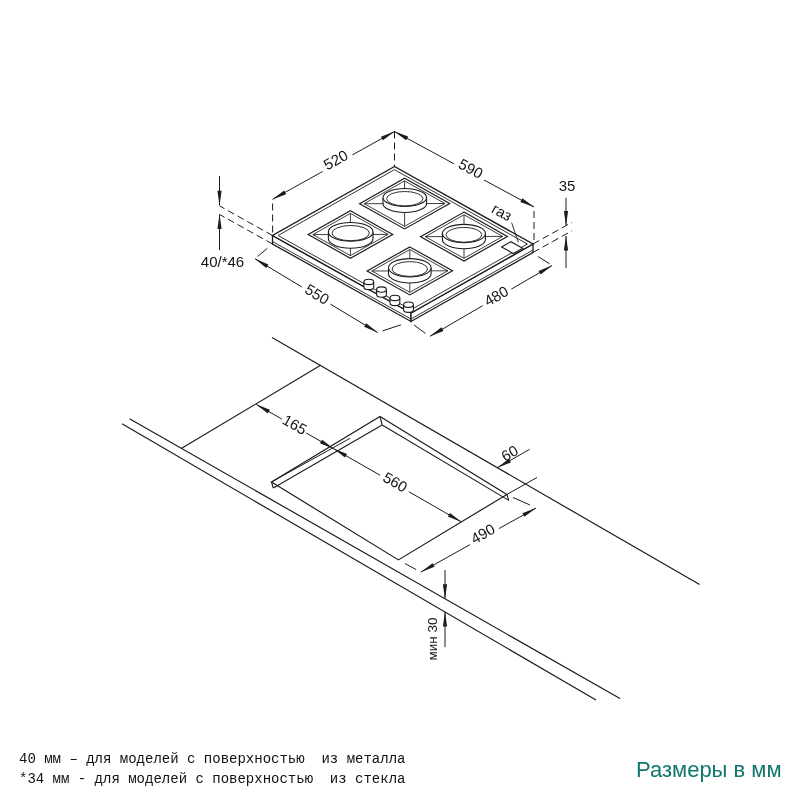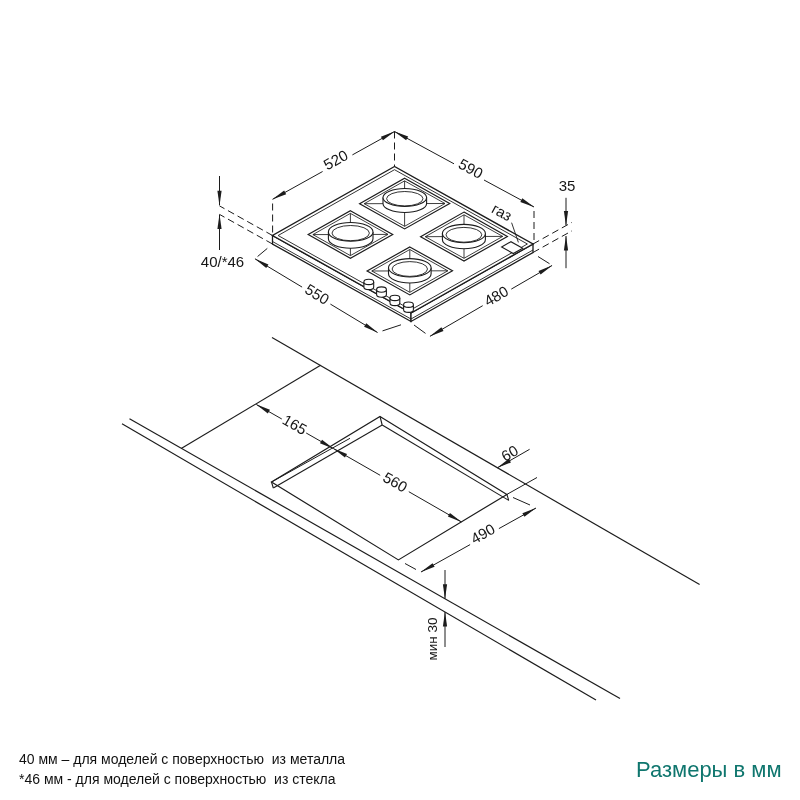--- a/index.html
+++ b/index.html
@@ -1,17 +1,17 @@
 <!DOCTYPE html>
 <html><head><meta charset="utf-8"><style>
 html,body{margin:0;padding:0;background:#fff;width:800px;height:800px;overflow:hidden}
 svg{display:block}
 text{font-family:"Liberation Sans",sans-serif;fill:#161616}
 text.d{font-size:15px}
-.note{position:absolute;left:19px;font-family:Liberation Sans, sans-serif;font-size:14px;color:#111;white-space:pre}
+.note{position:absolute;left:19px;font-family:Liberation Mono, monospace;font-size:14px;color:#111;white-space:pre}
 </style></head>
 <body>
 <svg width="800" height="800" viewBox="0 0 800 800">
 <defs>
 <marker id="ah" viewBox="0 0 16 6" refX="15.4" refY="3" markerWidth="16" markerHeight="6" orient="auto-start-reverse" markerUnits="userSpaceOnUse">
 <path d="M16,3 L1,0.9 L1,5.1 Z" fill="#1c1c1c"></path>
 </marker>
 </defs>
 <rect width="800" height="800" fill="#ffffff"></rect>
 
@@ -201,15 +201,15 @@
 
 <g>
 <line x1="445.0" y1="570.0" x2="445.0" y2="598.7" marker-end="url(#ah)" stroke="#1c1c1c" stroke-width="1"></line>
 <line x1="445.0" y1="647.0" x2="445.0" y2="612.0" marker-end="url(#ah)" stroke="#1c1c1c" stroke-width="1"></line>
 <text transform="translate(432.5,639.0) rotate(-90)" text-anchor="middle" dominant-baseline="central" class="d" style="font-size:13.5px">мин 30</text>
 </g>
 </svg>
 
 <div class="note" style="top:750.5px">40 мм – для моделей с поверхностью  из металла</div>
 
-<div class="note" style="top:770.5px">*46 мм - для моделей с поверхностью  из стекла</div>
+<div class="note" style="top:770.5px">*34 мм - для моделей с поверхностью  из стекла</div>
 
 <div style="position:absolute;left:636px;top:757px;font-family:'Liberation Sans',sans-serif;font-size:22px;color:#0f766e">Размеры в мм</div>
 
 </body></html>

